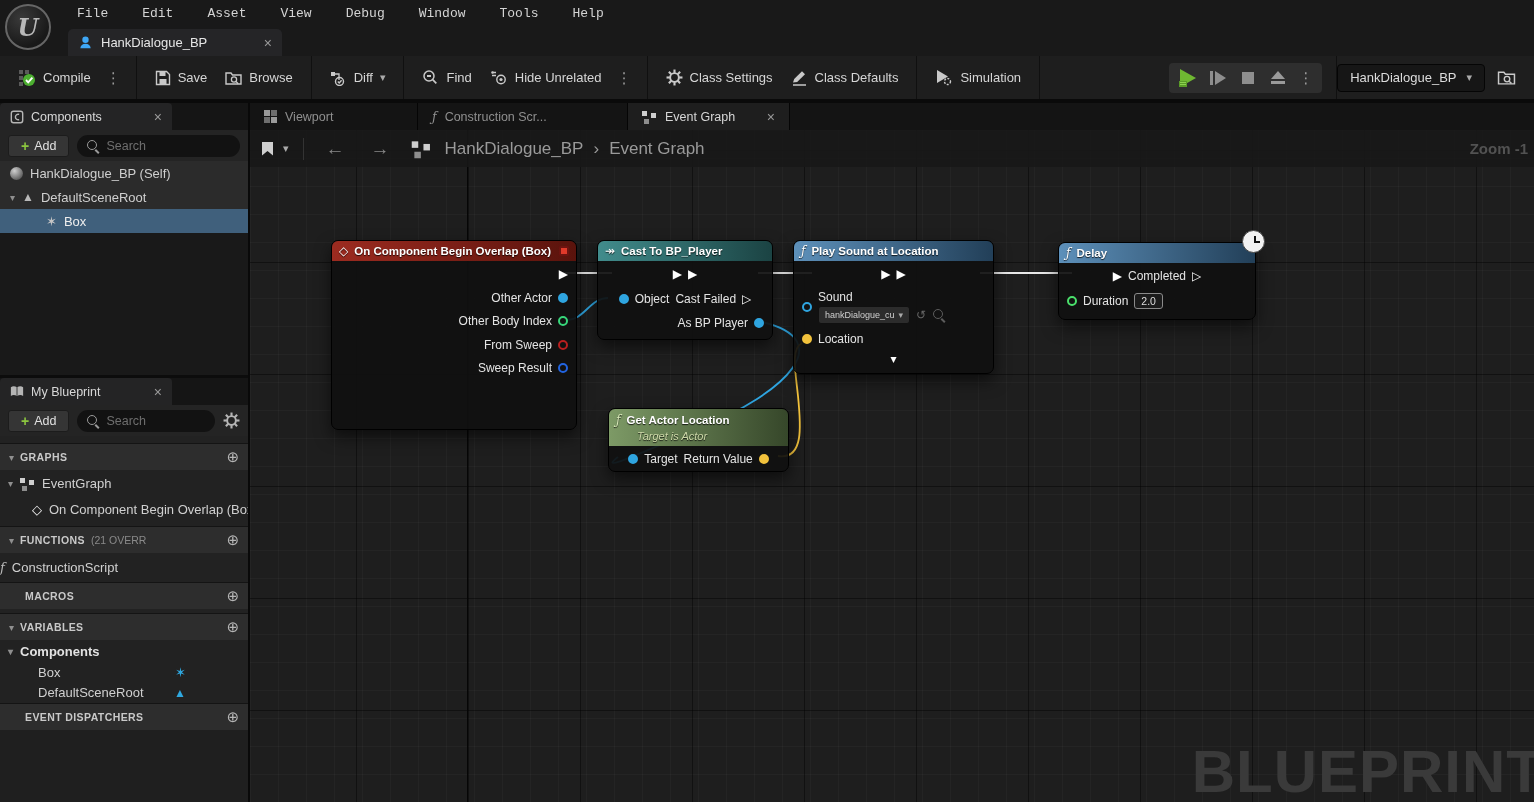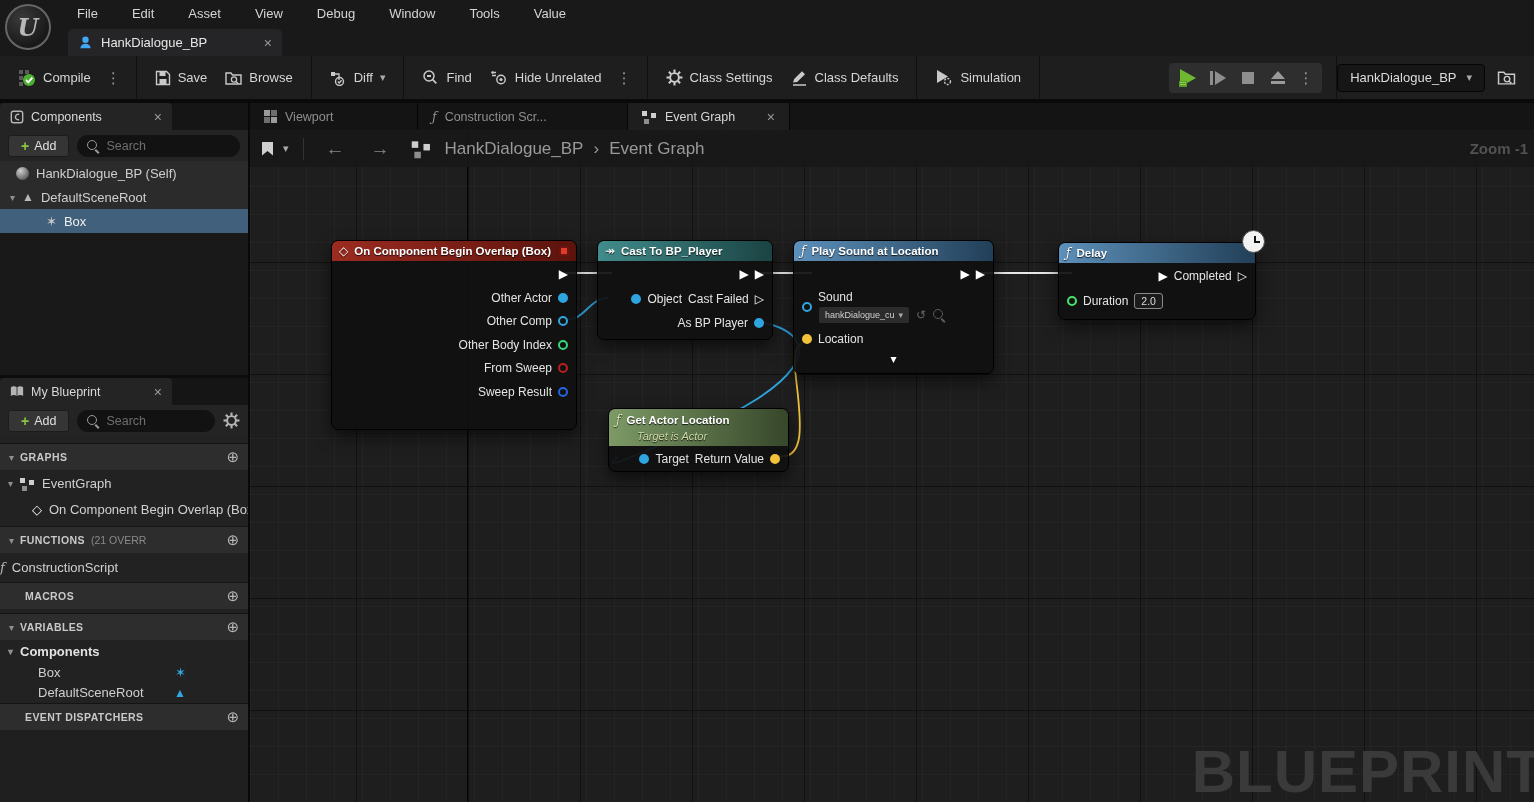--- a/index.html
+++ b/index.html
@@ -7,21 +7,21 @@
     font-family:"Liberation Sans", sans-serif; -webkit-font-smoothing:antialiased; }
   .abs { position:absolute; }
 
   
   #topbar { left:0; top:0; width:1534px; height:56px; background:#191919; }
   #ue-logo { left:5px; top:4px; width:46px; height:46px; border:2px solid #666; border-radius:50%;
     background:radial-gradient(circle at 35% 30%, #3a3a3a, #191919 70%);
     display:flex; align-items:center; justify-content:center; color:#b9b9b9;
     font-family:"DejaVu Serif", serif; font-size:24px; font-weight:bold; font-style:italic; }
   #menubar { left:60px; top:0; height:26px; display:flex; align-items:center; }
-  .menu-item { padding:0 17px; font-size:13px; color:#d4d4d4; cursor:default; }
+  .menu-item { padding:0 17px; font-size:13px; color:#d4d4d4; cursor:default;font-family:Liberation Mono, monospace; }
   #asset-tab { left:68px; top:29px; height:27px; width:214px; background:#252527;
     border-radius:5px 5px 0 0; display:flex; align-items:center; padding:0 10px; gap:8px; }
   #asset-tab .tab-label { color:#e6e6e6; font-size:13px; flex:1; }
   .x-btn::before { content:"×"; }
   .x-btn { color:#9a9a9a; font-size:14px; line-height:1; }
 
   
   #toolbar { left:0; top:56px; width:1534px; height:47px; background:#1e1e1e;
     border-bottom:4px solid #0a0a0a; display:flex; align-items:center; font-size:13px; color:#d6d6d6; }
   .tb-group { display:flex; align-items:center; gap:6px; padding:0 12px; height:100%; }
@@ -135,21 +135,21 @@
   .hdr-cast  { background:linear-gradient(to right,#418c8c,#1b4343); }
   .hdr-fn    { background:linear-gradient(to right,#5d90ba,#223f58); }
   .hdr-pure  { background:linear-gradient(to right,#7d9a66,#36472a); height:37px; flex-wrap:wrap;
     align-content:center; }
   .hdr-pure .sub { width:100%; font-weight:normal; font-style:italic; font-size:11px; color:#cdd9a8;
     margin-top:-3px; padding-left:21px; }
   .hdr-icon { font-size:12px; color:#fff; font-weight:normal; }
   .red-square { margin-left:auto; width:10px; height:10px; background:#e03a2a; border:2px solid #6d1410;
     border-radius:2px; }
   .nrow { display:flex; align-items:center; gap:6px; padding:0 8px; }
-  .split { justify-content:flex-end; }
+  .split { justify-content:center; }
   .jend { justify-content:flex-end; }
   .pin { width:10px; height:10px; border-radius:50%; border:2px solid currentColor; flex:none; }
   .pin.fill { background:currentColor; }
   .c-obj { color:#2fa5e0; } .c-struct { color:#2264e0; } .c-int { color:#37d67a; }
   .c-bool { color:#b81f1f; } .c-vec { color:#f2c23c; } .c-float { color:#4ae06b; }
   .exec-f::before { content:"▶"; } .exec-h::before { content:"▷"; }
   .exec-f, .exec-h { color:#fff; font-size:12px; line-height:1; flex:none; }
   .pin-label { font-size:12px; color:#e4e4e4; white-space:nowrap; }
   .val-box { border:1px solid #8a8a8a; border-radius:3px; background:#1b1b1b; color:#ddd; font-size:10.5px;
     padding:1px 6px; }
@@ -171,21 +171,21 @@
 <div id="topbar" class="abs">
   <div id="ue-logo" class="abs">U</div>
   <div id="menubar" class="abs">
     <span class="menu-item">File</span>
     <span class="menu-item">Edit</span>
     <span class="menu-item">Asset</span>
     <span class="menu-item">View</span>
     <span class="menu-item">Debug</span>
     <span class="menu-item">Window</span>
     <span class="menu-item">Tools</span>
-    <span class="menu-item">Value</span>
+    <span class="menu-item">Help</span>
   </div>
   <div id="asset-tab" class="abs">
     <svg width="15" height="15" viewBox="0 0 16 16">
         <circle cx="8" cy="5" r="3.4" fill="#3fa7f5"></circle>
         <path d="M2.5 14 a5.5 4.8 0 0 1 11 0 z" fill="#3fa7f5"></path>
       </svg>
     <span class="tab-label">HankDialogue_BP</span>
     <span class="x-btn"></span>
   </div>
 </div>
@@ -352,21 +352,21 @@
       <div class="add-btn">
         <span class="plus">+</span>
         <span>Add</span>
       </div>
       <div class="search-pill">
         <span class="i-mag"></span>
         <input placeholder="Search" style="">
       </div>
     </div>
     <div class="tree" style="height:214px">
-      <div class="tree-row shade" style="padding-left:16px">
+      <div class="tree-row shade" style="padding-left:10px">
         <span class="i-self"></span>
         <span>HankDialogue_BP (Self)</span>
       </div>
       <div class="tree-row shade" style="padding-left:10px">
         <span class="tw tri-down"></span>
         <span class="i-sceneroot"></span>
         <span>DefaultSceneRoot</span>
       </div>
       <div class="tree-row selected" style="padding-left:46px">
         <span class="i-burst"></span>
@@ -503,24 +503,20 @@
         <span class="i-diamond hdr-icon"></span>
         <span>On Component Begin Overlap (Box)</span>
         <span class="red-square"></span>
       </div>
       <div class="nrow jend" style="height:25px">
           <span class="exec-f"></span>
         </div>
       <div class="nrow jend" style="height:23.5px">
           <span class="pin-label">Other Actor</span>
           <span class="pin fill c-obj"></span>
-        </div>
-      <div class="nrow jend" style="height:23.5px">
-          <span class="pin-label">Other Comp</span>
-          <span class="pin c-obj"></span>
         </div>
       <div class="nrow jend" style="height:23.5px">
           <span class="pin-label">Other Body Index</span>
           <span class="pin c-int"></span>
         </div>
       <div class="nrow jend" style="height:23.5px">
           <span class="pin-label">From Sweep</span>
           <span class="pin c-bool"></span>
         </div>
       <div class="nrow jend" style="height:23.5px">

